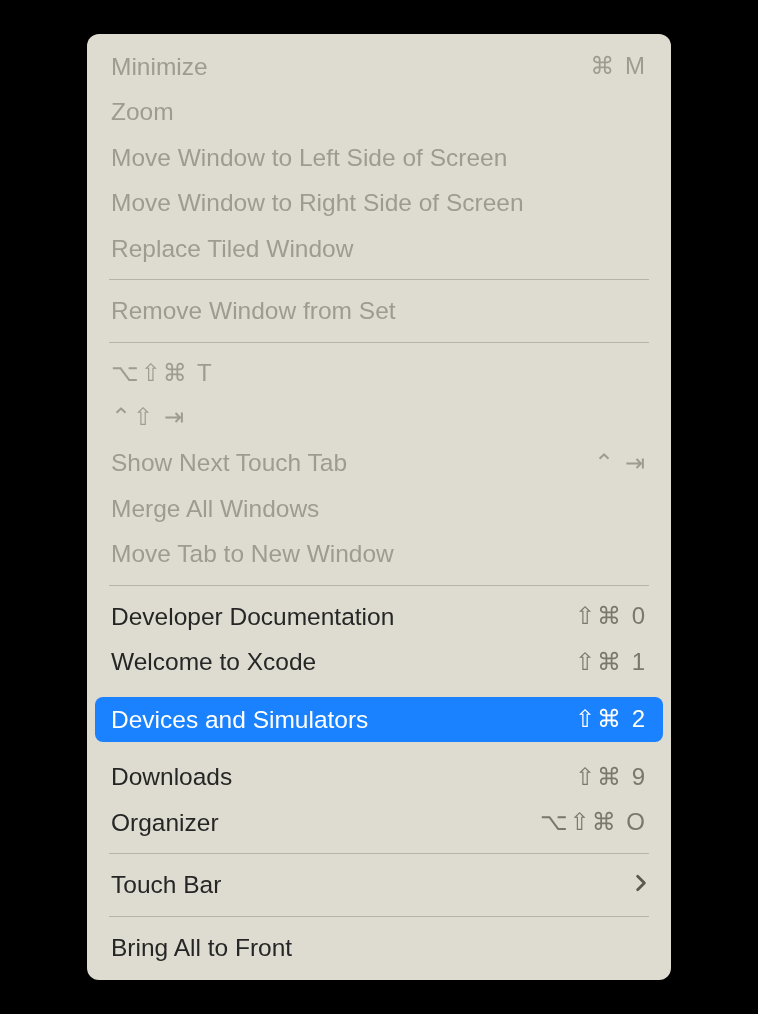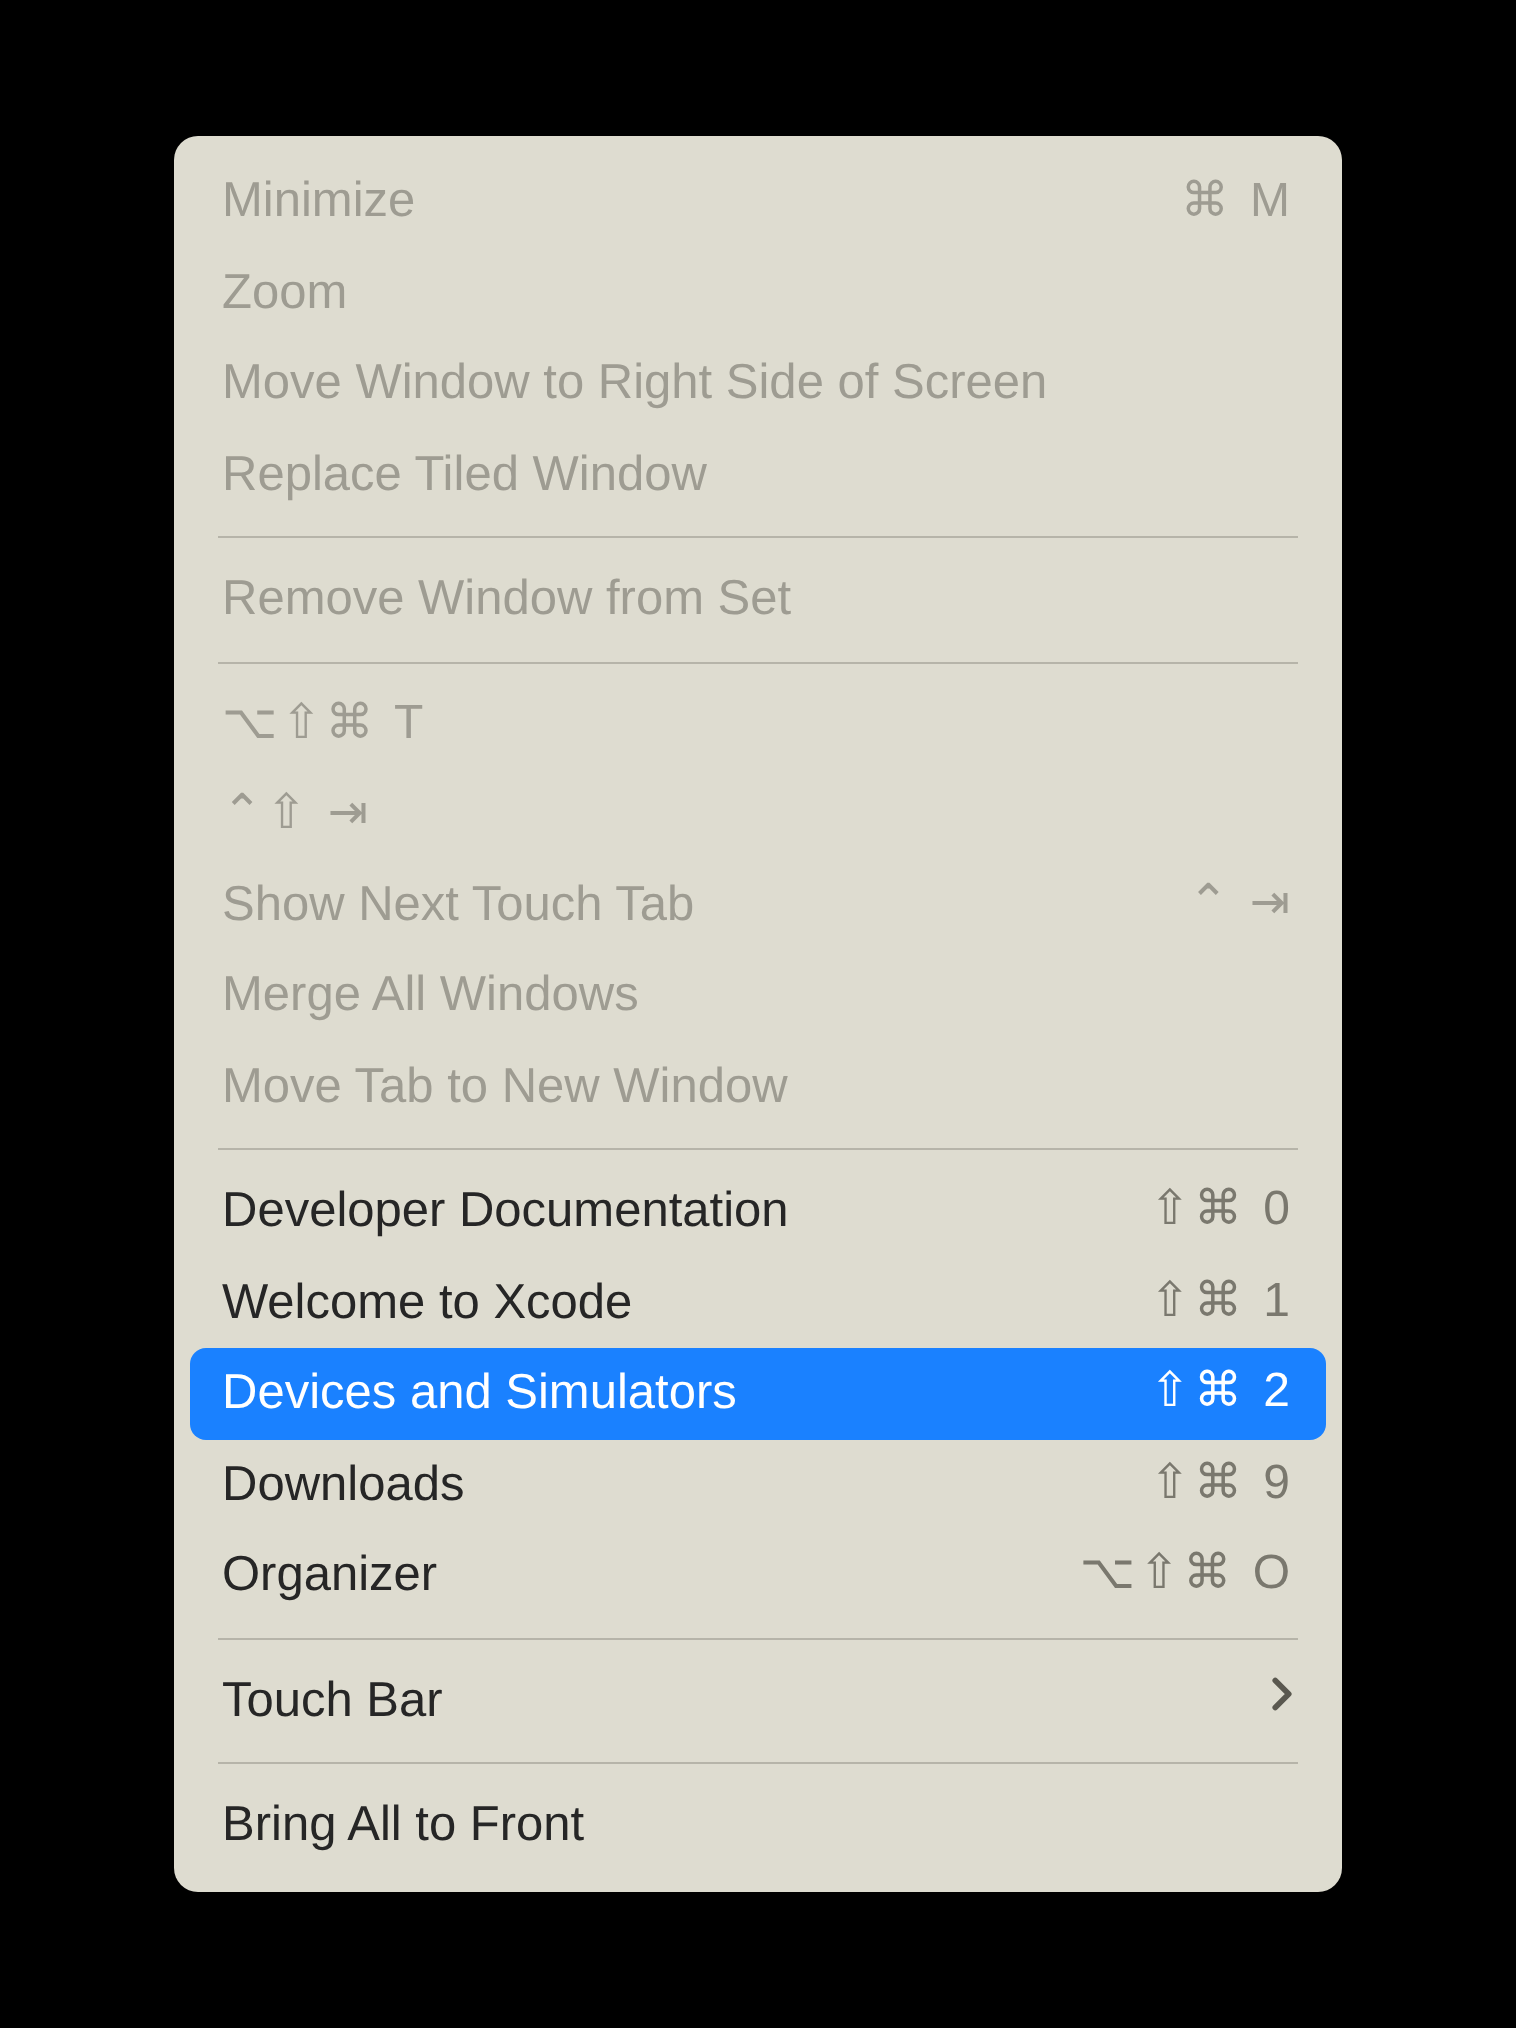--- a/index.html
+++ b/index.html
@@ -35,21 +35,21 @@
     .menu-item.disabled {
       color: #9e9c92;
     }
     .menu-item.enabled {
       color: #262626;
     }
     .menu-item.selected {
       background: #1a81ff;
       color: #fff;
       border-radius: 8px;
-      margin: 0 8px;
+      margin: 12px 8px;
       padding-left: 16px;
       padding-right: 16px;
       gap: 45px;
     }
     .shortcut {
       font-size: 24px;
       letter-spacing: 2px;
       white-space: nowrap;
     }
     .menu-item.disabled .shortcut {
@@ -79,20 +79,24 @@
 <body>
 
 <div class="menu">
 
   <div class="menu-item disabled">
     <span class="label">Minimize</span>
     <span class="shortcut">⌘ M</span>
   </div>
   <div class="menu-item disabled">
     <span class="label">Zoom</span>
+    <span class="shortcut"></span>
+  </div>
+  <div class="menu-item disabled">
+    <span class="label">Move Window to Left Side of Screen</span>
     <span class="shortcut"></span>
   </div>
   <div class="menu-item disabled">
     <span class="label">Move Window to Right Side of Screen</span>
     <span class="shortcut"></span>
   </div>
   <div class="menu-item disabled">
     <span class="label">Replace Tiled Window</span>
     <span class="shortcut"></span>
   </div>

